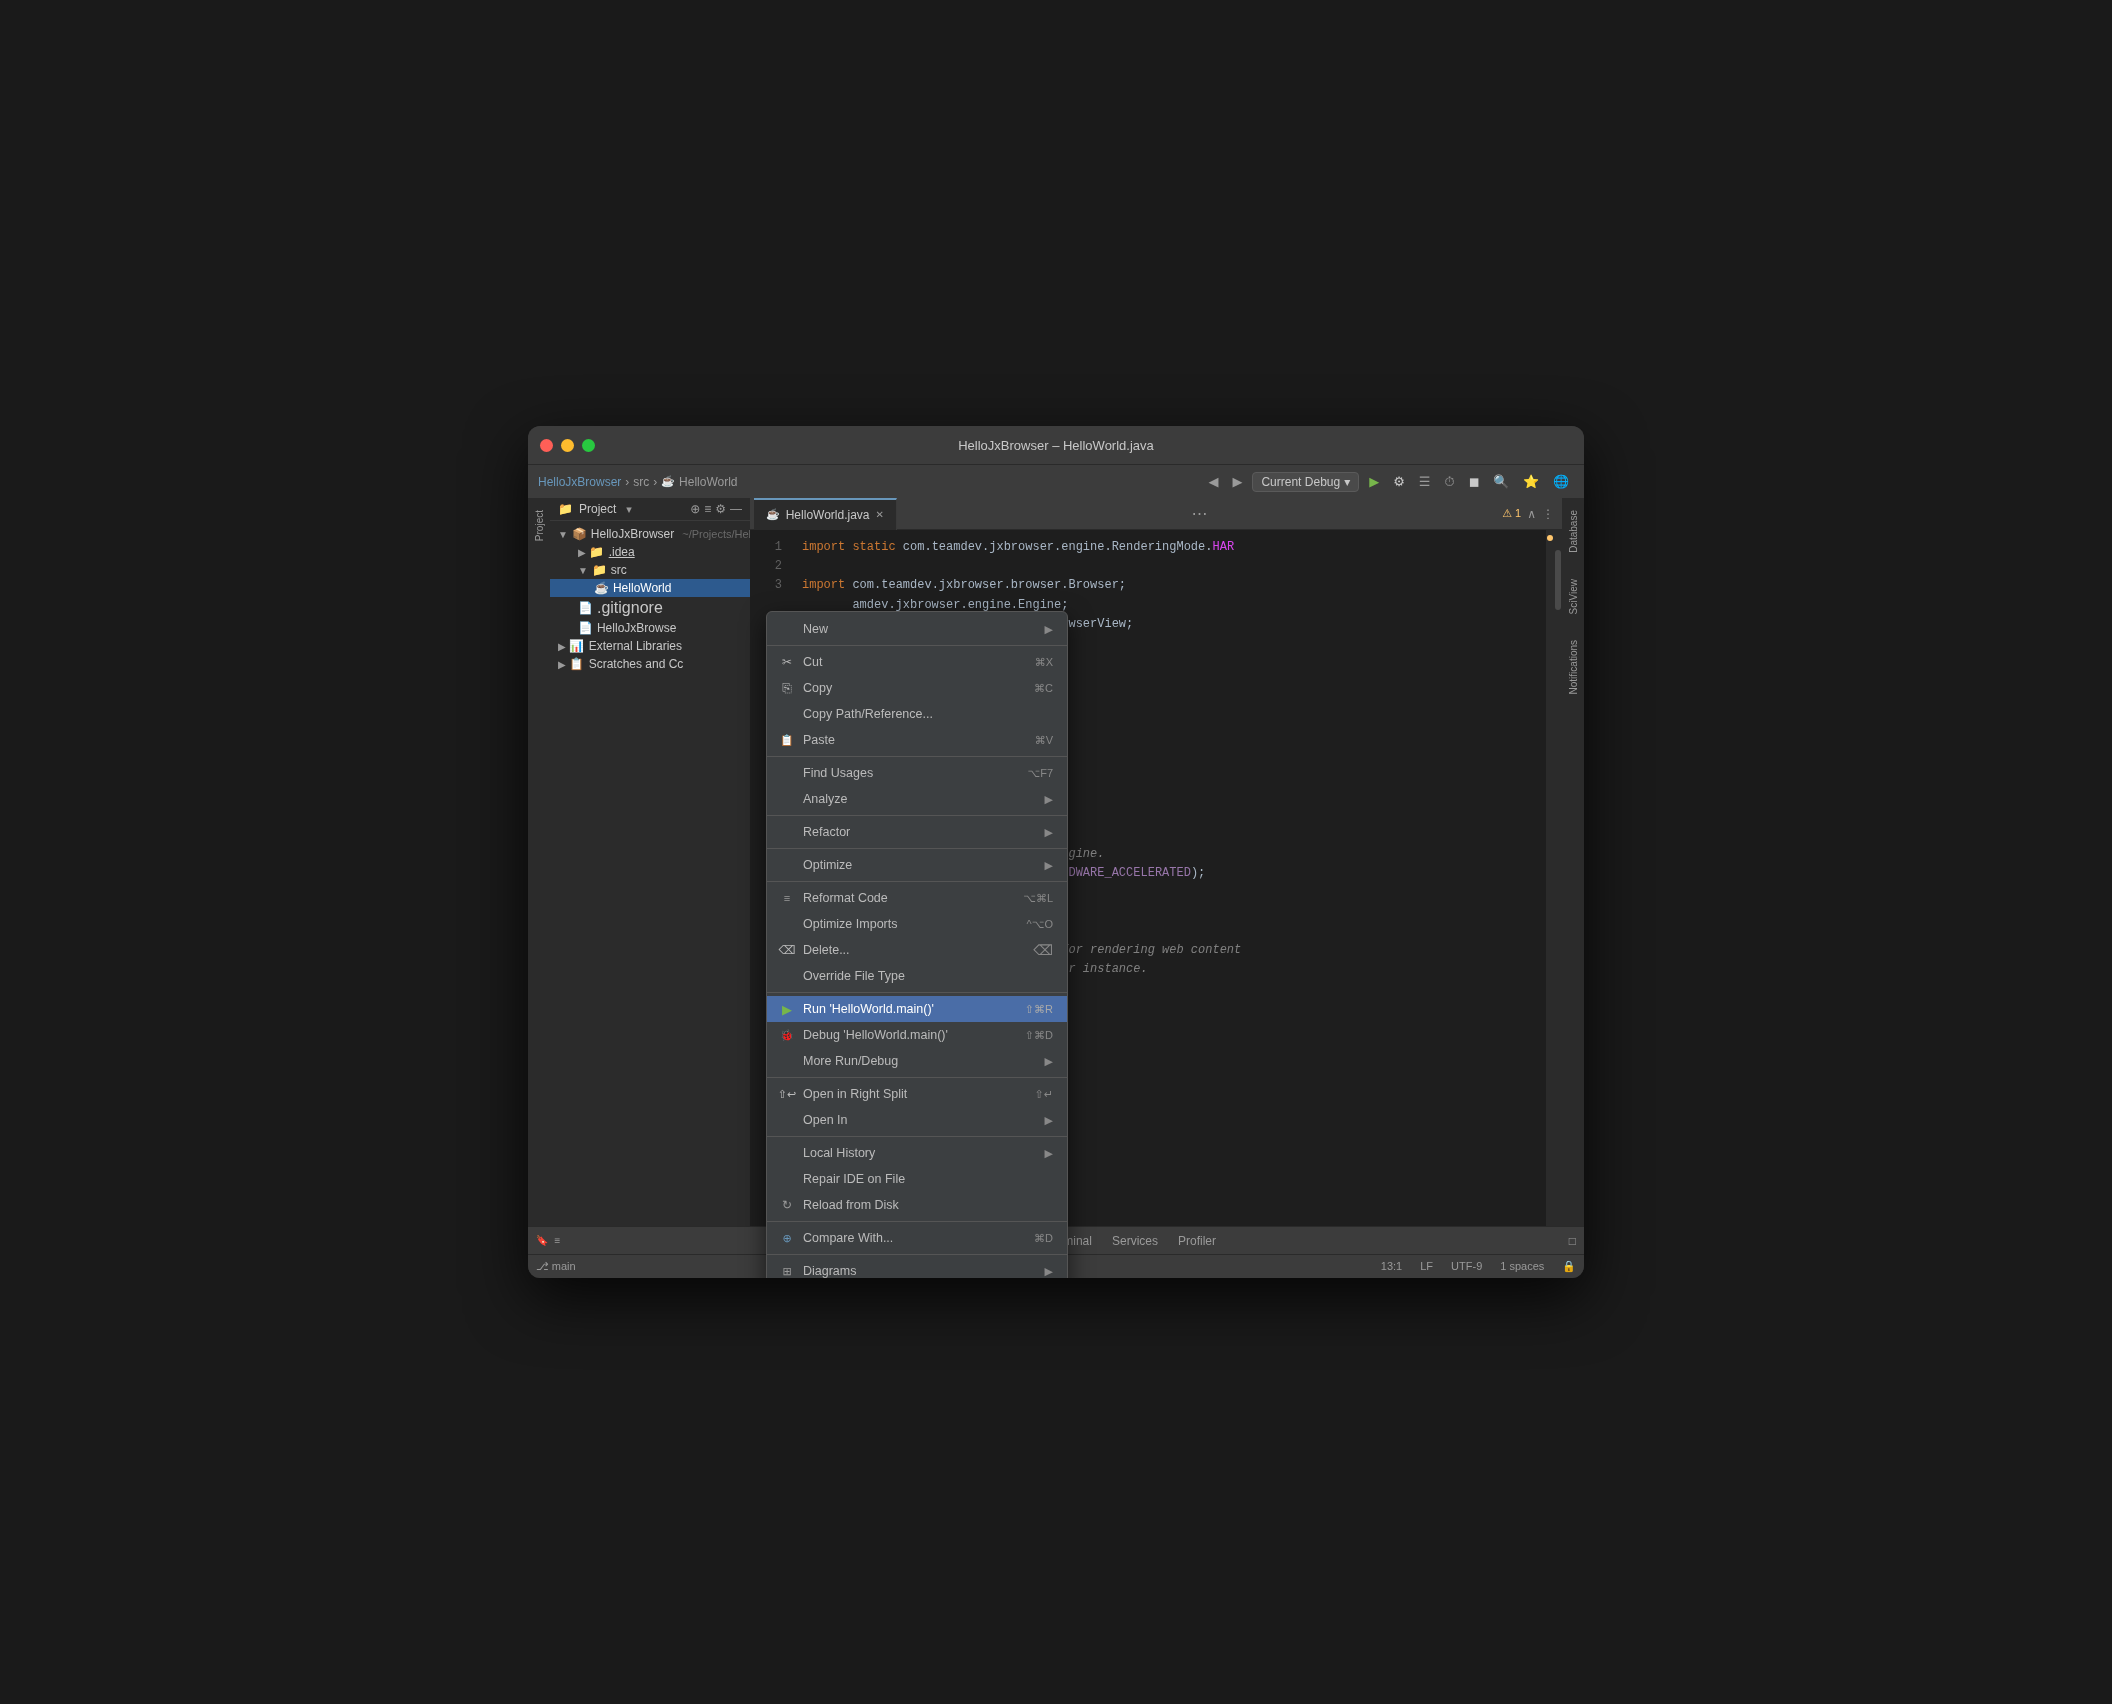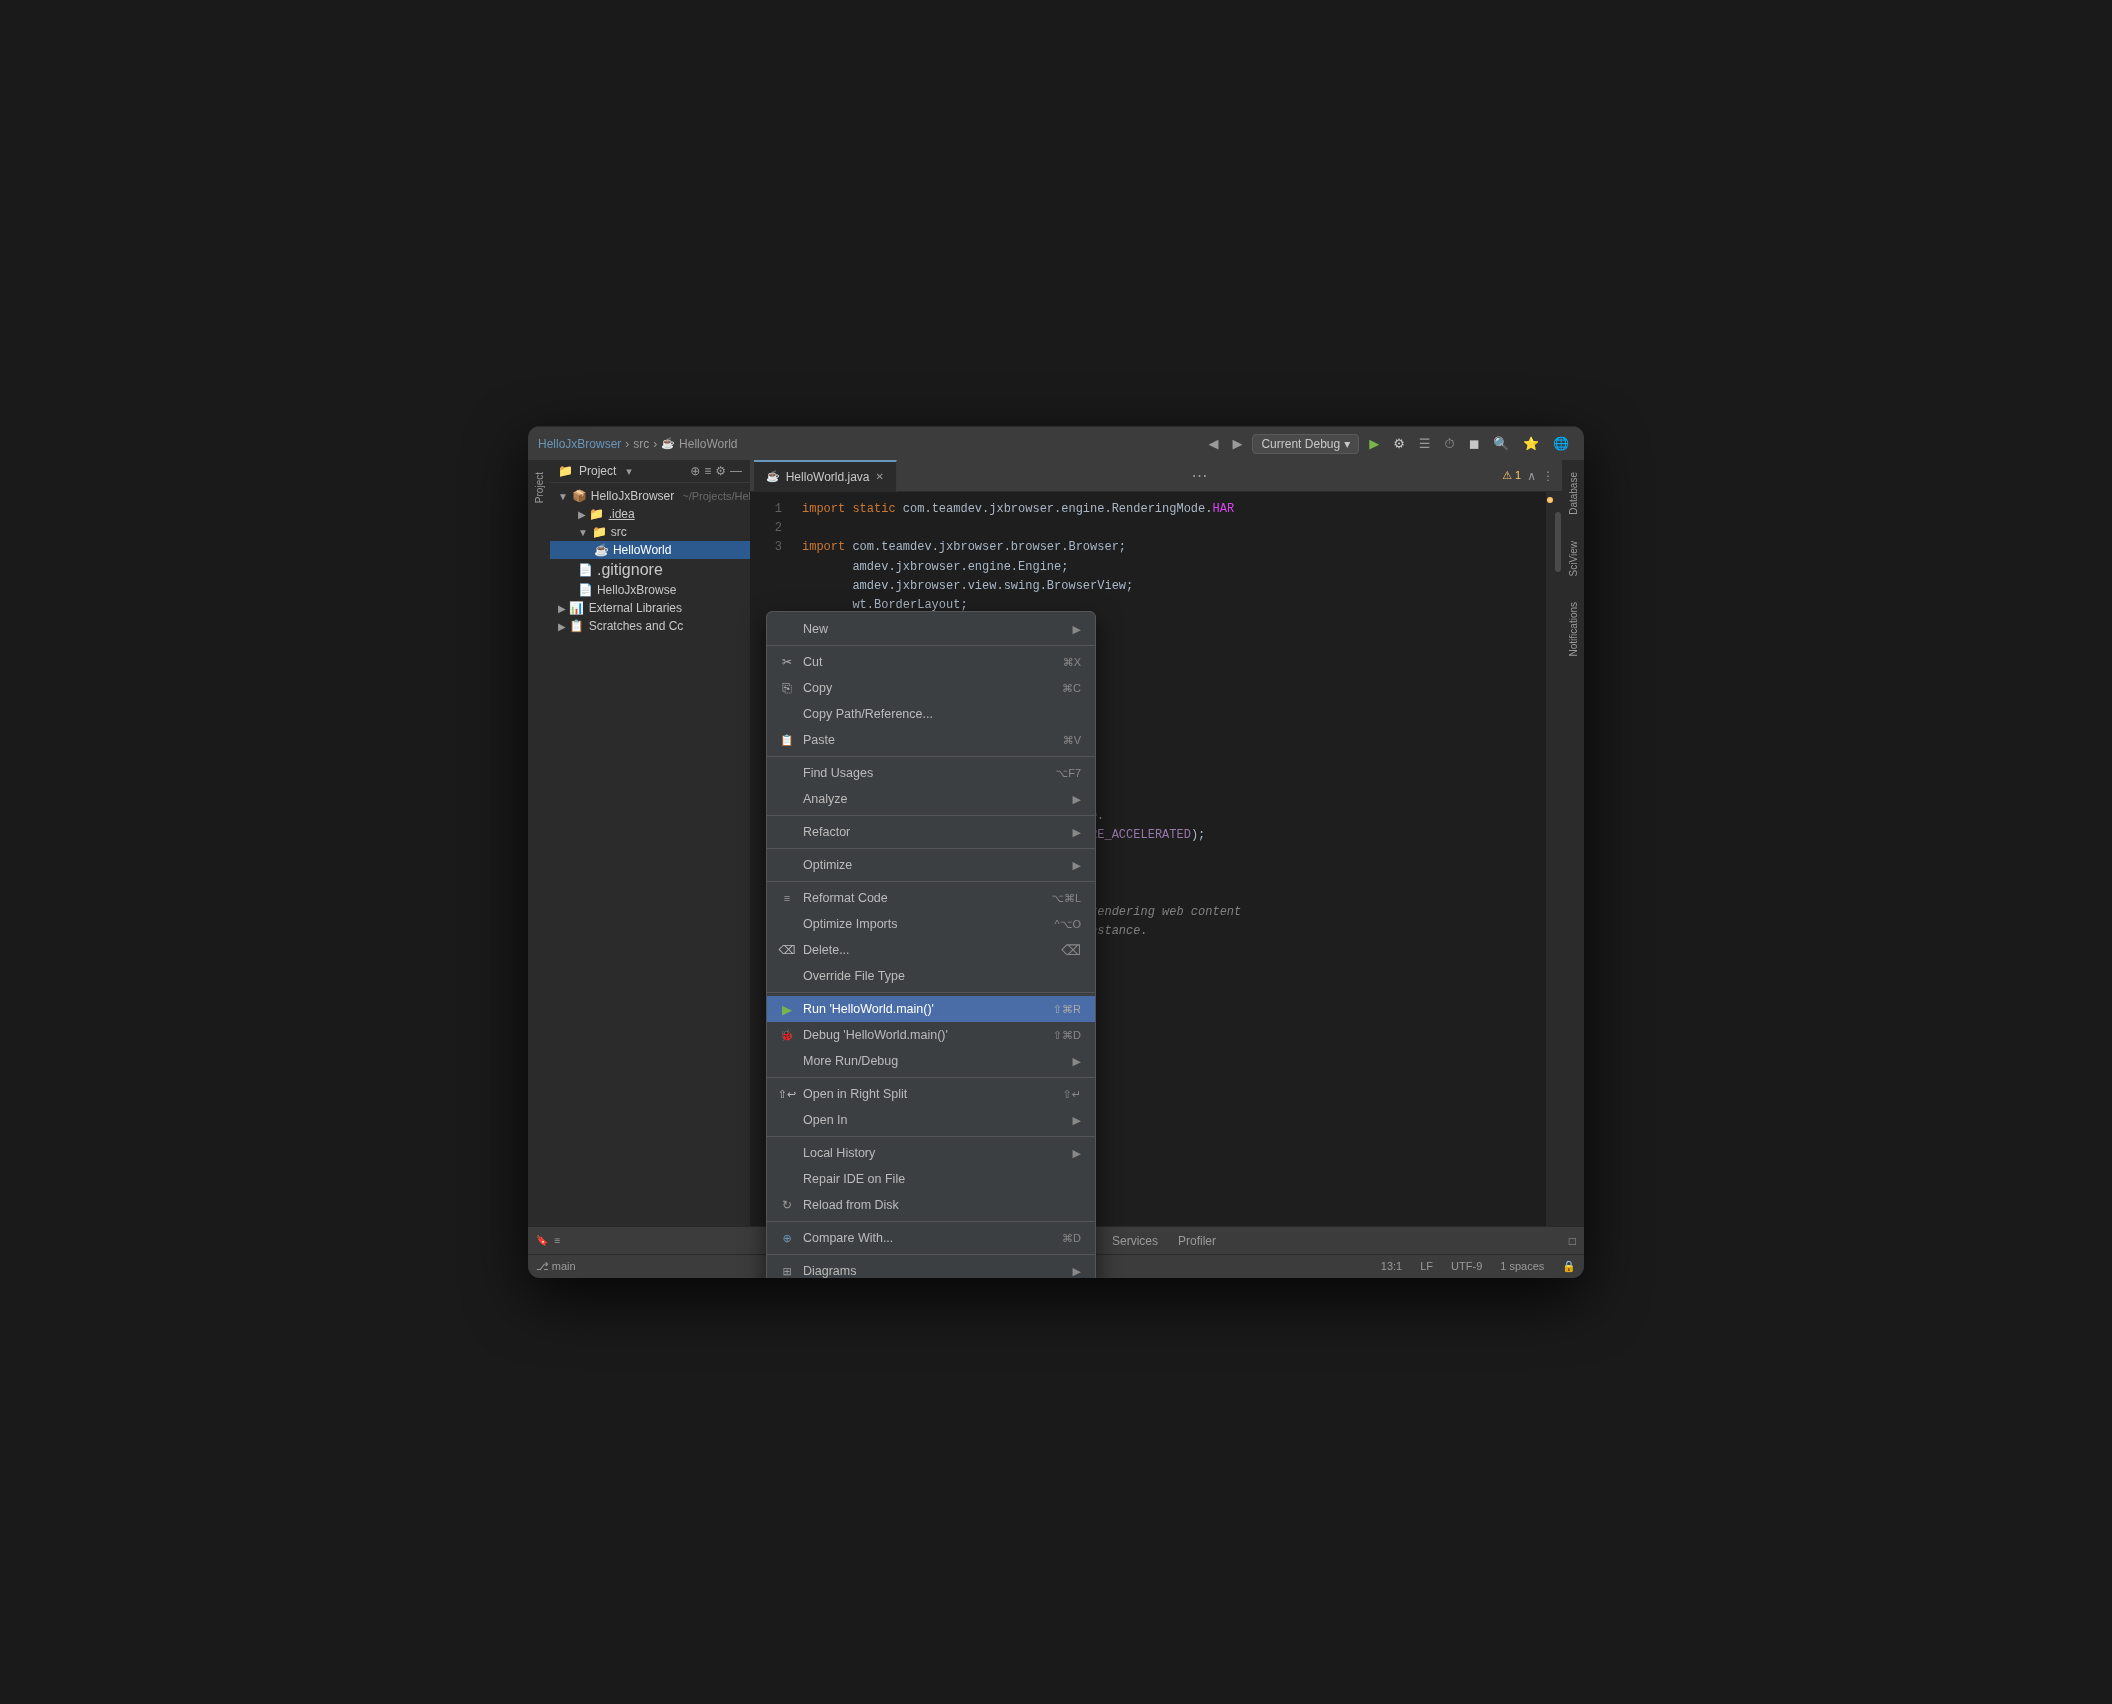--- a/index.html
+++ b/index.html
@@ -319,21 +319,21 @@
       color: #9a9a9a;
       cursor: pointer;
       border-radius: 3px;
     }
 
     
     .context-menu {
       position: absolute;
       left: 238px;
       top: 185px;
-      width: 330px;
+      width: 302px;
       background: #3c3f41;
       border: 1px solid #555;
       border-radius: 6px;
       box-shadow: 0 8px 24px rgba(0,0,0,0.6);
       z-index: 100;
       padding: 4px 0;
     }
     .menu-item {
       display: flex;
       align-items: center;
@@ -393,20 +393,30 @@
       height: 6px;
       background: #ffc66d;
       border-radius: 50%;
     }
   </style>
 </head>
 <body>
 
 <div class="window">
 
+  <div class="titlebar">
+    <div class="traffic-lights">
+      <div class="traffic-light tl-red"></div>
+      <div class="traffic-light tl-yellow"></div>
+      <div class="traffic-light tl-green"></div>
+    </div>
+    <span class="titlebar-title">HelloJxBrowser – HelloWorld.java</span>
+    <div class="titlebar-actions">
+    </div>
+  </div>
 
   <div class="navbar">
     <div class="navbar-breadcrumb">
       <span style="color:#6897bb;cursor:pointer;">HelloJxBrowser</span>
       <span style="color:#9a9a9a;">›</span>
       <span style="color:#9a9a9a;cursor:pointer;">src</span>
       <span style="color:#9a9a9a;">›</span>
       <span style="color:#c8c8c8;display:flex;align-items:center;gap:4px;">
         <span style="color:#6a9ed4;font-size:11px;">☕</span>
         <span>HelloWorld</span>

